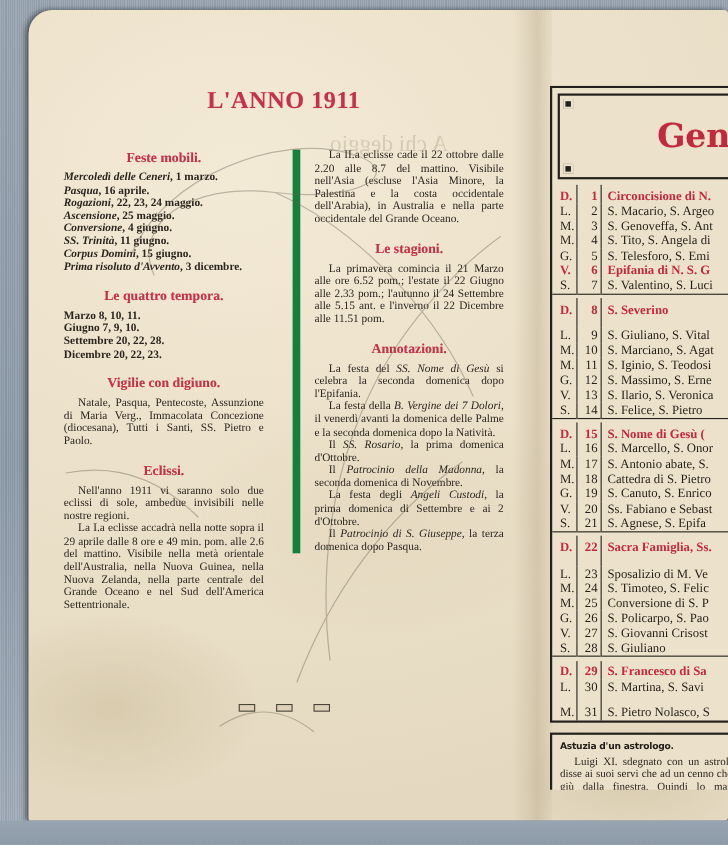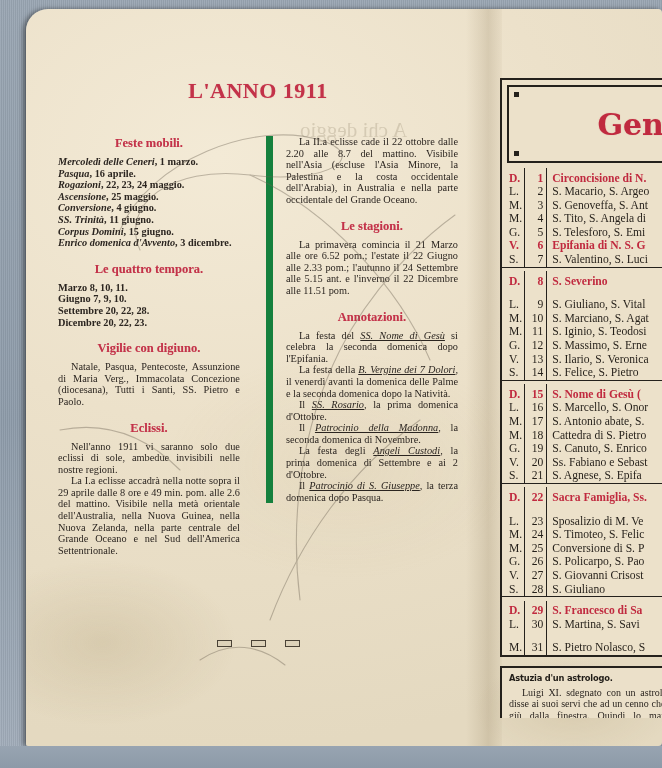--- a/index.html
+++ b/index.html
@@ -110,21 +110,21 @@
     line-height:11.6px;
     color:#2b2520;
     text-align:justify;
     text-justify:inter-word;
   }
   .body-txt p { margin:0; }
   .body-txt p.ind { text-indent:13px; }
   .listline { font-style:italic; }
   .listline .rom { font-style:normal; }
   .plainlist { line-height:11.6px;font-weight:bold; }
-  i { font-style:italic;text-decoration:underline; }
+  i { font-style:italic; }
 
   
   #ornaments {
     position:absolute; left:0; right:0; top:562px;
     display:flex; justify-content:center; gap:19px;
   }
   .orn {
     width:15px; height:7px;
     border:1.4px solid #4a4236;
     background:#ddd2b9;
@@ -251,21 +251,21 @@
         <div class="listline">
           <span>Conversione</span><span class="rom">, </span><span class="rom">4 giugno.</span>
         </div>
         <div class="listline">
           <span>SS. Trinità</span><span class="rom">, </span><span class="rom">11 giugno.</span>
         </div>
         <div class="listline">
           <span>Corpus Domini</span><span class="rom">, </span><span class="rom">15 giugno.</span>
         </div>
         <div class="listline">
-          <span>Enrico domenica d'Avvento</span><span class="rom">, </span><span class="rom">3 dicembre.</span>
+          <span>Prima risoluto d'Avvento</span><span class="rom">, </span><span class="rom">3 dicembre.</span>
         </div>
       </div>
 
       <div class="sec-head">Le quattro tempora.</div>
       <div class="body-txt plainlist">
         <div>Marzo 8, 10, 11.</div>
         <div>Giugno 7, 9, 10.</div>
         <div>Settembre 20, 22, 28.</div>
         <div>Dicembre 20, 22, 23.</div>
       </div>

